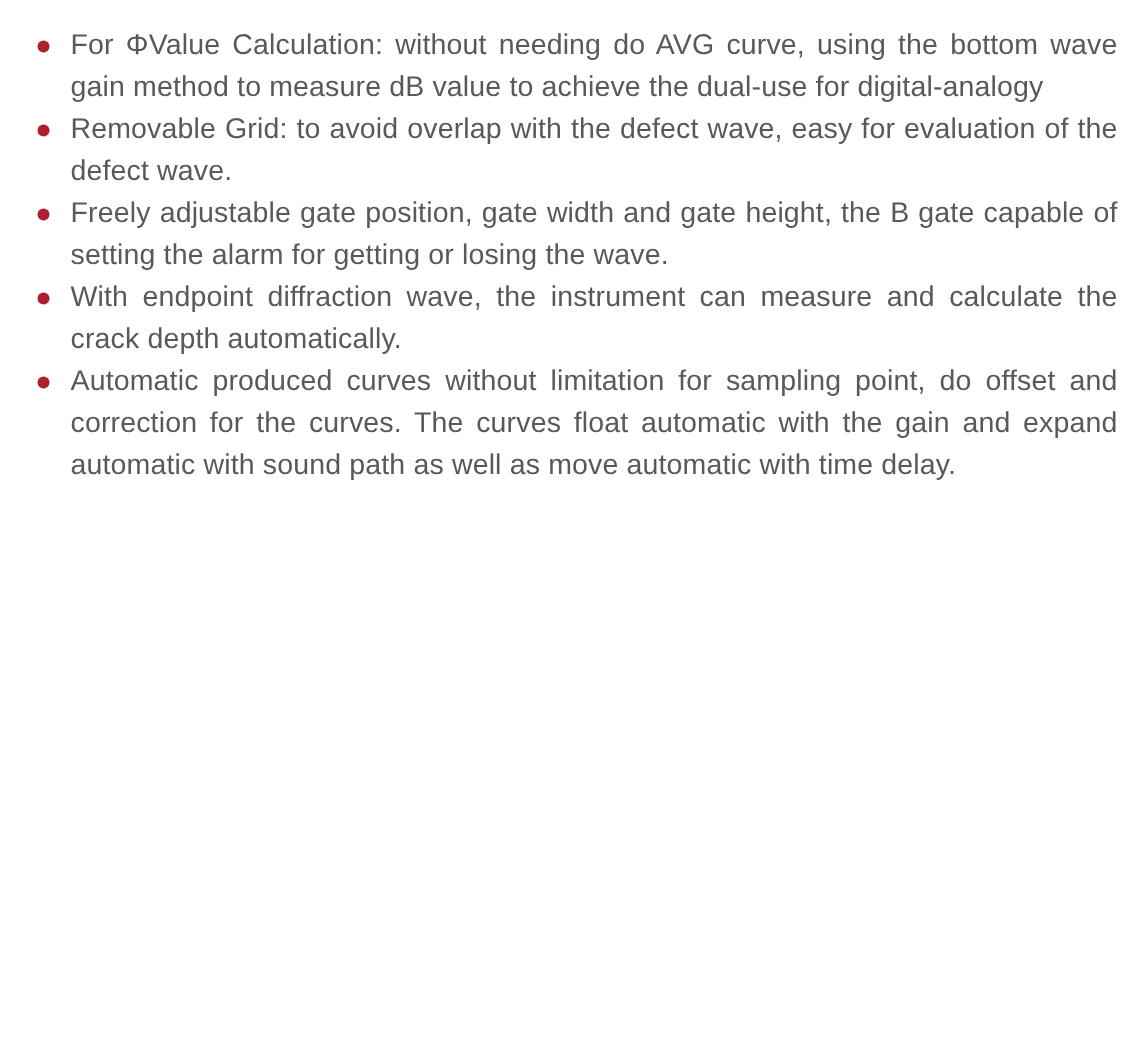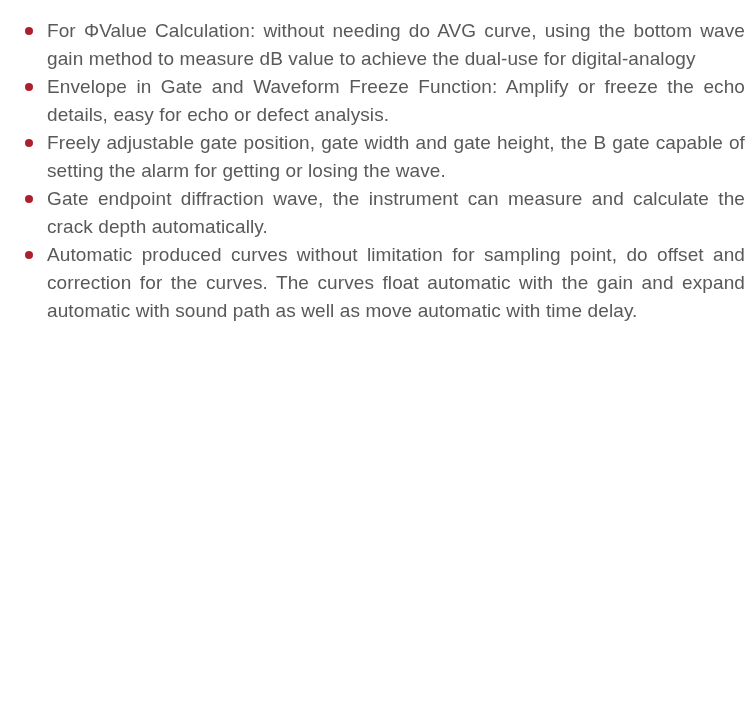--- a/index.html
+++ b/index.html
@@ -53,28 +53,28 @@
 <body>
 
 <div class="page">
   <ul class="feature-list">
     <li>
       <span class="bullet"></span>
       <span class="item-text">For ΦValue Calculation:  without needing do AVG curve, using the bottom wave gain method to measure dB value to achieve the dual-use for digital-analogy</span>
     </li>
     <li>
       <span class="bullet"></span>
-      <span class="item-text">Envelope in Gate and Waveform Freeze Function: Amplify or freeze the echo details, easy for echo or defect analysis.</span>
+      <span class="item-text">Removable Grid:  to avoid overlap with the defect wave, easy for evaluation of the defect wave.</span>
     </li>
     <li>
       <span class="bullet"></span>
       <span class="item-text">Freely adjustable gate position, gate width and gate height, the B gate capable of setting the alarm for getting or losing the wave.</span>
     </li>
     <li>
       <span class="bullet"></span>
-      <span class="item-text">Gate endpoint diffraction wave, the instrument can measure and calculate the crack depth automatically.</span>
+      <span class="item-text">With endpoint diffraction wave, the instrument can measure and calculate the crack depth automatically.</span>
     </li>
     <li>
       <span class="bullet"></span>
       <span class="item-text">Automatic produced curves without limitation for sampling point, do offset and correction for the curves. The curves float automatic with the gain and expand automatic with sound path as well as move automatic with time delay.</span>
     </li>
   </ul>
 </div>
 
 </body></html>

